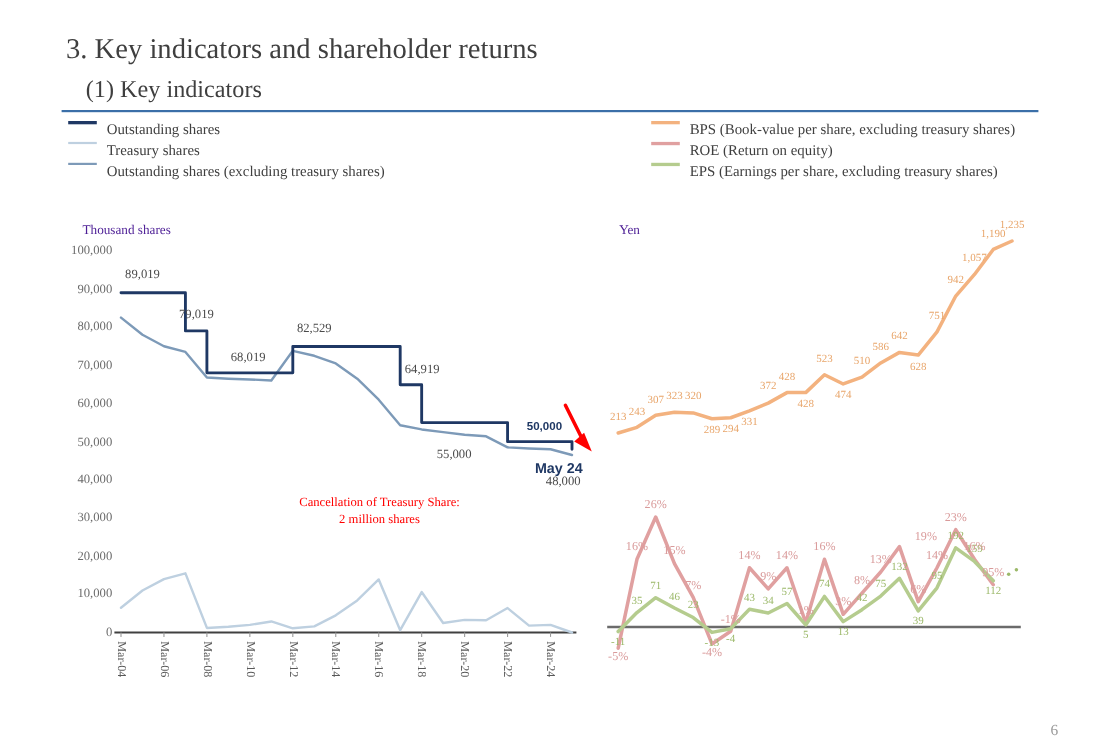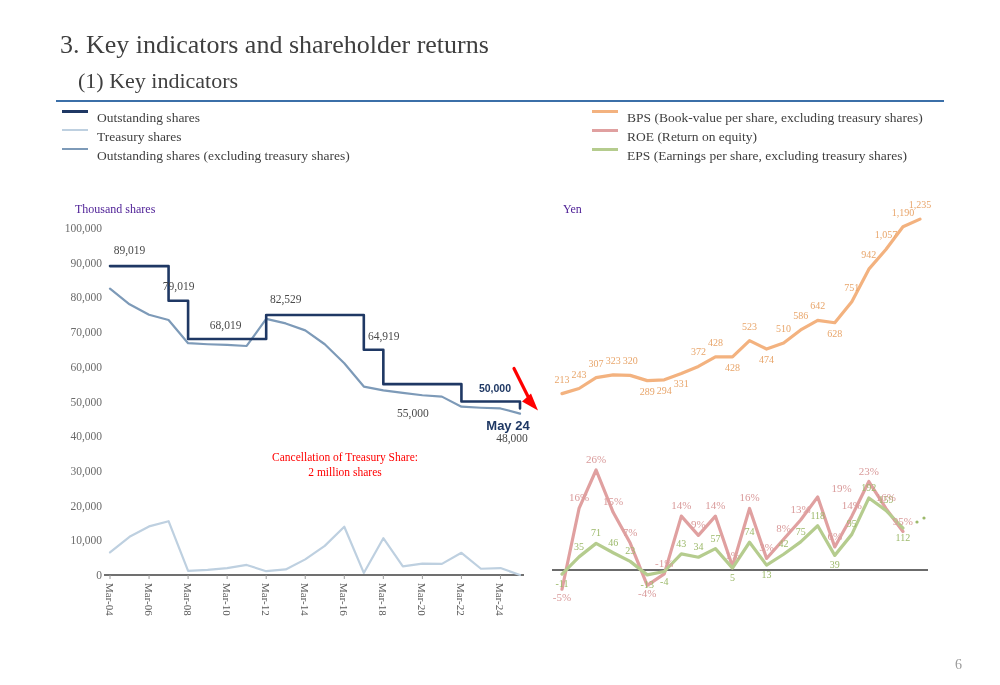--- a/index.html
+++ b/index.html
@@ -231,21 +231,21 @@
       <div class="dlabel eps" style="left: 147.238px; top: 578.875px;">-13</div>
       <div class="dlabel eps" style="left: 164.286px; top: 575.5px;">-4</div>
       <div class="dlabel eps" style="left: 181.333px; top: 537.875px;">43</div>
       <div class="dlabel eps" style="left: 198.381px; top: 541.25px;">34</div>
       <div class="dlabel eps" style="left: 215.429px; top: 532.625px;">57</div>
       <div class="dlabel eps" style="left: 232.476px; top: 572.125px;">5</div>
       <div class="dlabel eps" style="left: 249.524px; top: 526.25px;">74</div>
       <div class="dlabel eps" style="left: 266.571px; top: 569.125px;">13</div>
       <div class="dlabel eps" style="left: 283.619px; top: 538.25px;">42</div>
       <div class="dlabel eps" style="left: 300.667px; top: 525.875px;">75</div>
-      <div class="dlabel eps" style="left: 317.714px; top: 509.75px;">118</div>
+      <div class="dlabel eps" style="left: 317.714px; top: 509.75px;">132</div>
       <div class="dlabel eps" style="left: 334.762px; top: 559.375px;">39</div>
       <div class="dlabel eps" style="left: 351.81px; top: 518.375px;">95</div>
       <div class="dlabel eps" style="left: 368.857px; top: 482px;">192</div>
       <div class="dlabel eps" style="left: 385.905px; top: 494.375px;">159</div>
       <div class="dlabel eps" style="left: 402.952px; top: 532px;">112</div>
       <div class="dlabel roe" style="left: 62px; top: 591.231px;">-5%</div>
       <div class="dlabel roe" style="left: 79.0476px; top: 491.462px;">16%</div>
       <div class="dlabel roe" style="left: 96.0952px; top: 453px;">26%</div>
       <div class="dlabel roe" style="left: 113.143px; top: 495.308px;">15%</div>
       <div class="dlabel roe" style="left: 130.19px; top: 526.077px;">7%</div>

